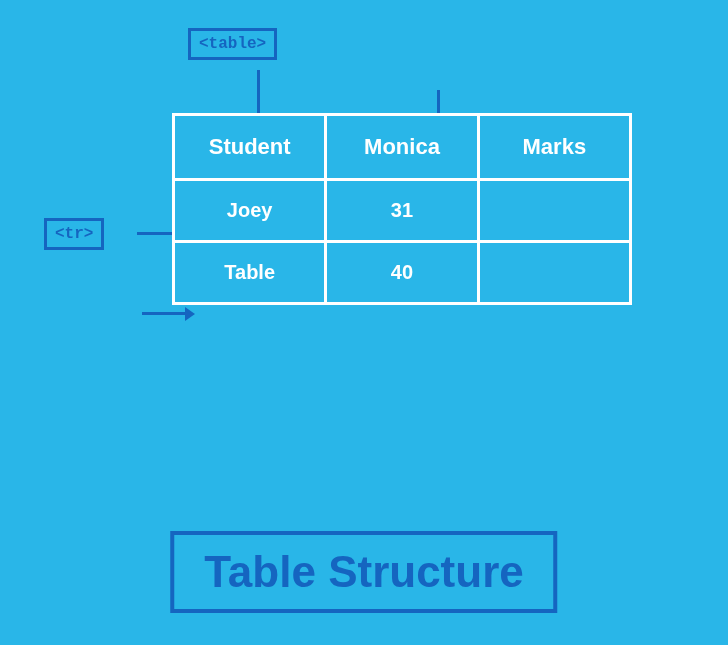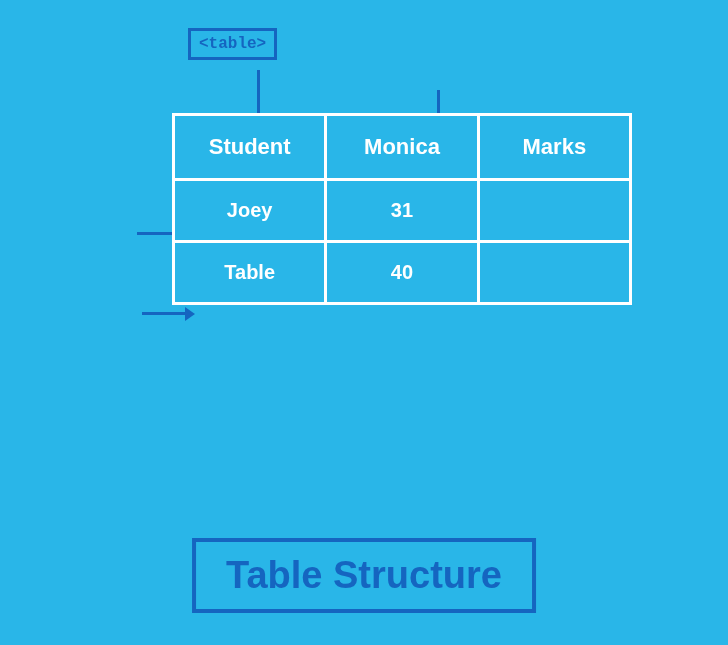--- a/index.html
+++ b/index.html
@@ -183,38 +183,41 @@
       bottom: 15px;
       left: 50%;
       transform: translateX(-50%);
       border: 4px solid #1565C0;
       padding: 12px 30px;
       white-space: nowrap;
     }
 
     .title-box span {
       color: #1565C0;
-      font-size: 38px;
+      font-size: 44px;
       font-weight: bold;
     }
   </style>
 </head>
 <body>
 
 <div class="main-container">
 
   <div class="tag-label table-tag">
     <span>&lt;table&gt;</span>
   </div>
 
   <div class="arrow-table-down"></div>
 
 
   <div class="arrow-th-down"></div>
 
+  <div class="tag-label tr-tag">
+    <span>&lt;tr&gt;</span>
+  </div>
 
   <div class="arrow-tr-right"></div>
 
 
   <div class="arrow-td-right"></div>
 
   <div class="html-table-wrapper">
     <table class="html-table">
       <thead>
         <tr>

